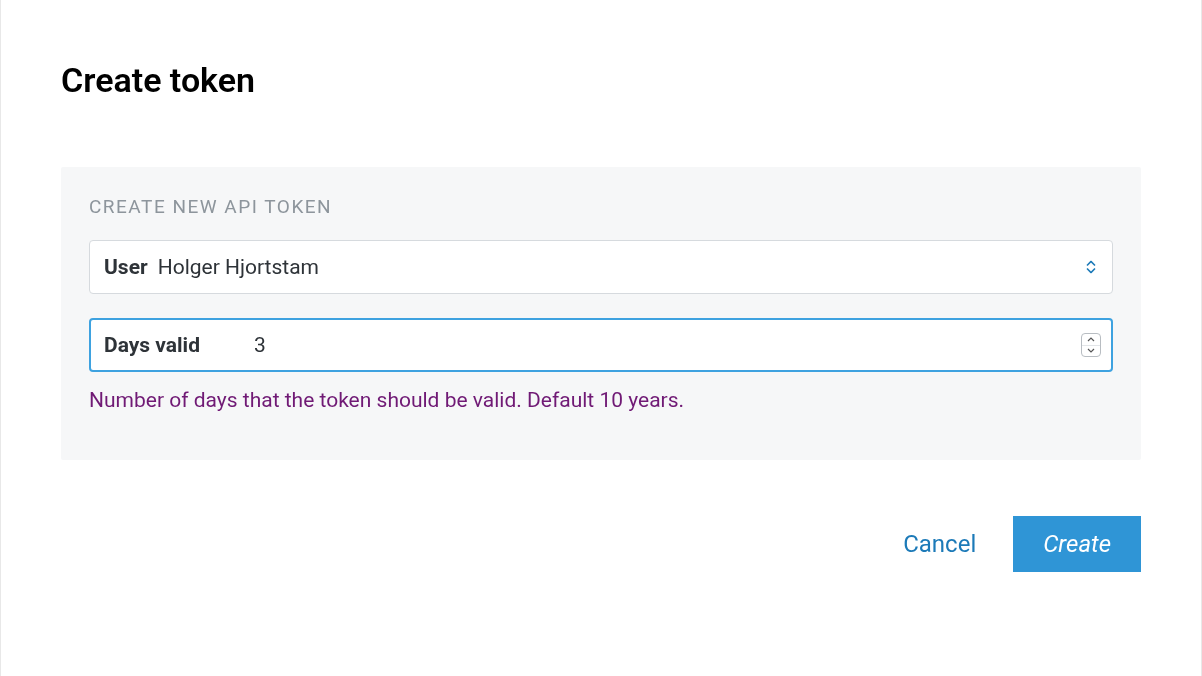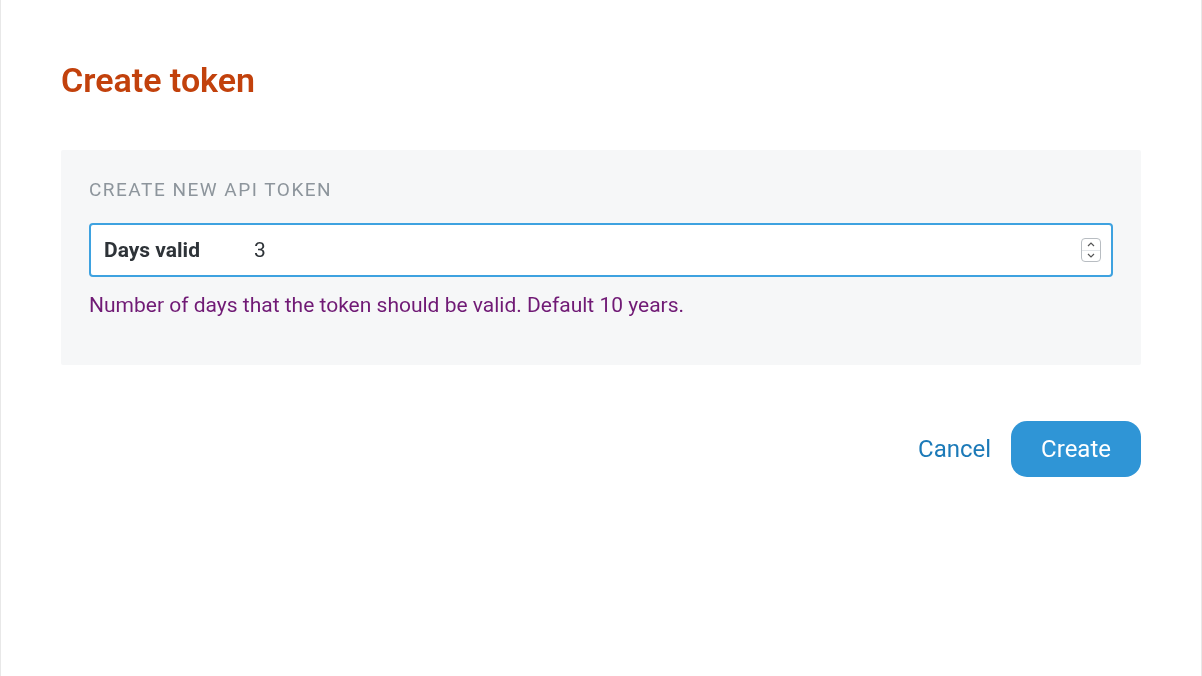--- a/index.html
+++ b/index.html
@@ -15,22 +15,22 @@
     .container {
       width: 1202px;
       padding: 60px 60px 40px 60px;
       border-left: 1px solid #e8e8e8;
       border-right: 1px solid #e8e8e8;
       min-height: 676px;
     }
     .page-title {
       font-size: 34px;
       font-weight: 600;
-      color: #c2410c;
-      margin-bottom: 50px;
+      color: #000000;
+      margin-bottom: 67px;
     }
     .panel {
       background: #f6f7f8;
       padding: 28px 28px 48px 28px;
       border-radius: 2px;
     }
     .panel-title {
       font-size: 19px;
       letter-spacing: 1.5px;
       color: #8d959c;
@@ -110,53 +110,66 @@
       display: flex;
       align-items: center;
       justify-content: center;
     }
     .spinner-btn:first-child {
       border-bottom: 1px solid #e2e5e8;
     }
     .actions {
       display: flex;
       justify-content: flex-end;
-      gap: 12px;
+      gap: 29px;
       align-items: center;
       margin-top: 56px;
     }
     .btn-link {
       background: none;
       border: none;
       color: #1c7ab8;
       font-size: 24px;
       cursor: pointer;
       font-family: inherit;
       padding: 12px 8px;
     }
     .btn-primary {
       background: #2f95d6;
       border: none;
       color: #fff;
       font-size: 24px;
       cursor: pointer;
       font-family: inherit;
       padding: 14px 30px;
-      border-radius: 16px;
+      border-radius: 0;
+      font-style: italic;
     }
   </style>
 </head>
 <body>
 
 <div class="container">
   <h1 class="page-title">Create token</h1>
 
   <div class="panel">
     <div class="panel-title">CREATE NEW API TOKEN</div>
 
+    <div class="field">
+      <span class="field-label">User</span>
+      <span class="field-select-value">Holger Hjortstam</span>
+      <span class="select-arrows">
+        <svg width="10" height="6" viewBox="0 0 10 6">
+            <path d="M1 5 L5 1 L9 5" stroke="#1c7ab8" stroke-width="1.6" fill="none"></path>
+          </svg>
+        <svg width="10" height="6" viewBox="0 0 10 6">
+            <path d="M1 1 L5 5 L9 1" stroke="#1c7ab8" stroke-width="1.6" fill="none"></path>
+          </svg>
+      </span>
+    </div>
 
     <div class="field focused">
       <span class="field-label">Days valid</span>
       <input type="text" class="field-value" value="3" style="">
       <span class="spinner">
         <span class="spinner-btn">
           <svg width="8" height="5" viewBox="0 0 8 5">
               <path d="M1 4 L4 1 L7 4" stroke="#555" stroke-width="1.2" fill="none"></path>
             </svg>
         </span>

